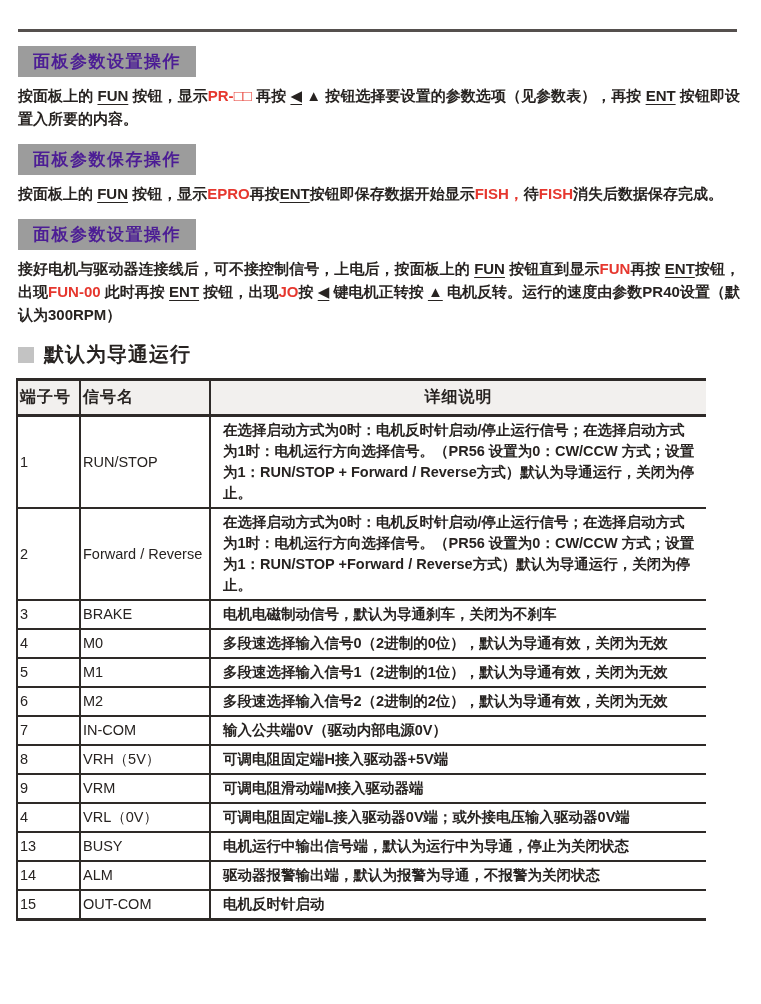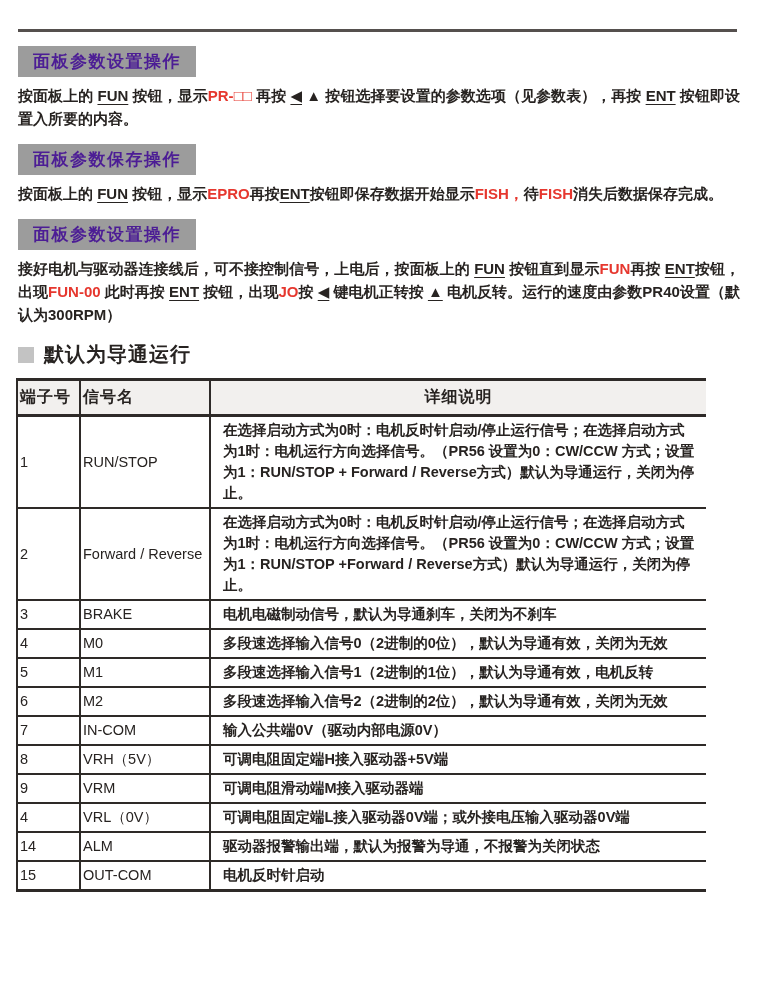--- a/index.html
+++ b/index.html
@@ -134,21 +134,21 @@
           <td class="cdesc">电机电磁制动信号，默认为导通刹车，关闭为不刹车</td>
         </tr>
         <tr>
           <td class="cno">4</td>
           <td class="cname">M0</td>
           <td class="cdesc">多段速选择输入信号0（2进制的0位），默认为导通有效，关闭为无效</td>
         </tr>
         <tr>
           <td class="cno">5</td>
           <td class="cname">M1</td>
-          <td class="cdesc">多段速选择输入信号1（2进制的1位），默认为导通有效，电机反转</td>
+          <td class="cdesc">多段速选择输入信号1（2进制的1位），默认为导通有效，关闭为无效</td>
         </tr>
         <tr>
           <td class="cno">6</td>
           <td class="cname">M2</td>
           <td class="cdesc">多段速选择输入信号2（2进制的2位），默认为导通有效，关闭为无效</td>
         </tr>
         <tr>
           <td class="cno">7</td>
           <td class="cname">IN-COM</td>
           <td class="cdesc">输入公共端0V（驱动内部电源0V）</td>
@@ -162,20 +162,25 @@
           <td class="cno">9</td>
           <td class="cname">VRM</td>
           <td class="cdesc">可调电阻滑动端M接入驱动器端</td>
         </tr>
         <tr>
           <td class="cno">4</td>
           <td class="cname">VRL（0V）</td>
           <td class="cdesc">可调电阻固定端L接入驱动器0V端；或外接电压输入驱动器0V端</td>
         </tr>
         <tr>
+          <td class="cno">13</td>
+          <td class="cname">BUSY</td>
+          <td class="cdesc">电机运行中输出信号端，默认为运行中为导通，停止为关闭状态</td>
+        </tr>
+        <tr>
           <td class="cno">14</td>
           <td class="cname">ALM</td>
           <td class="cdesc">驱动器报警输出端，默认为报警为导通，不报警为关闭状态</td>
         </tr>
         <tr>
           <td class="cno">15</td>
           <td class="cname">OUT-COM</td>
           <td class="cdesc">电机反时针启动</td>
         </tr>
       </tbody>

